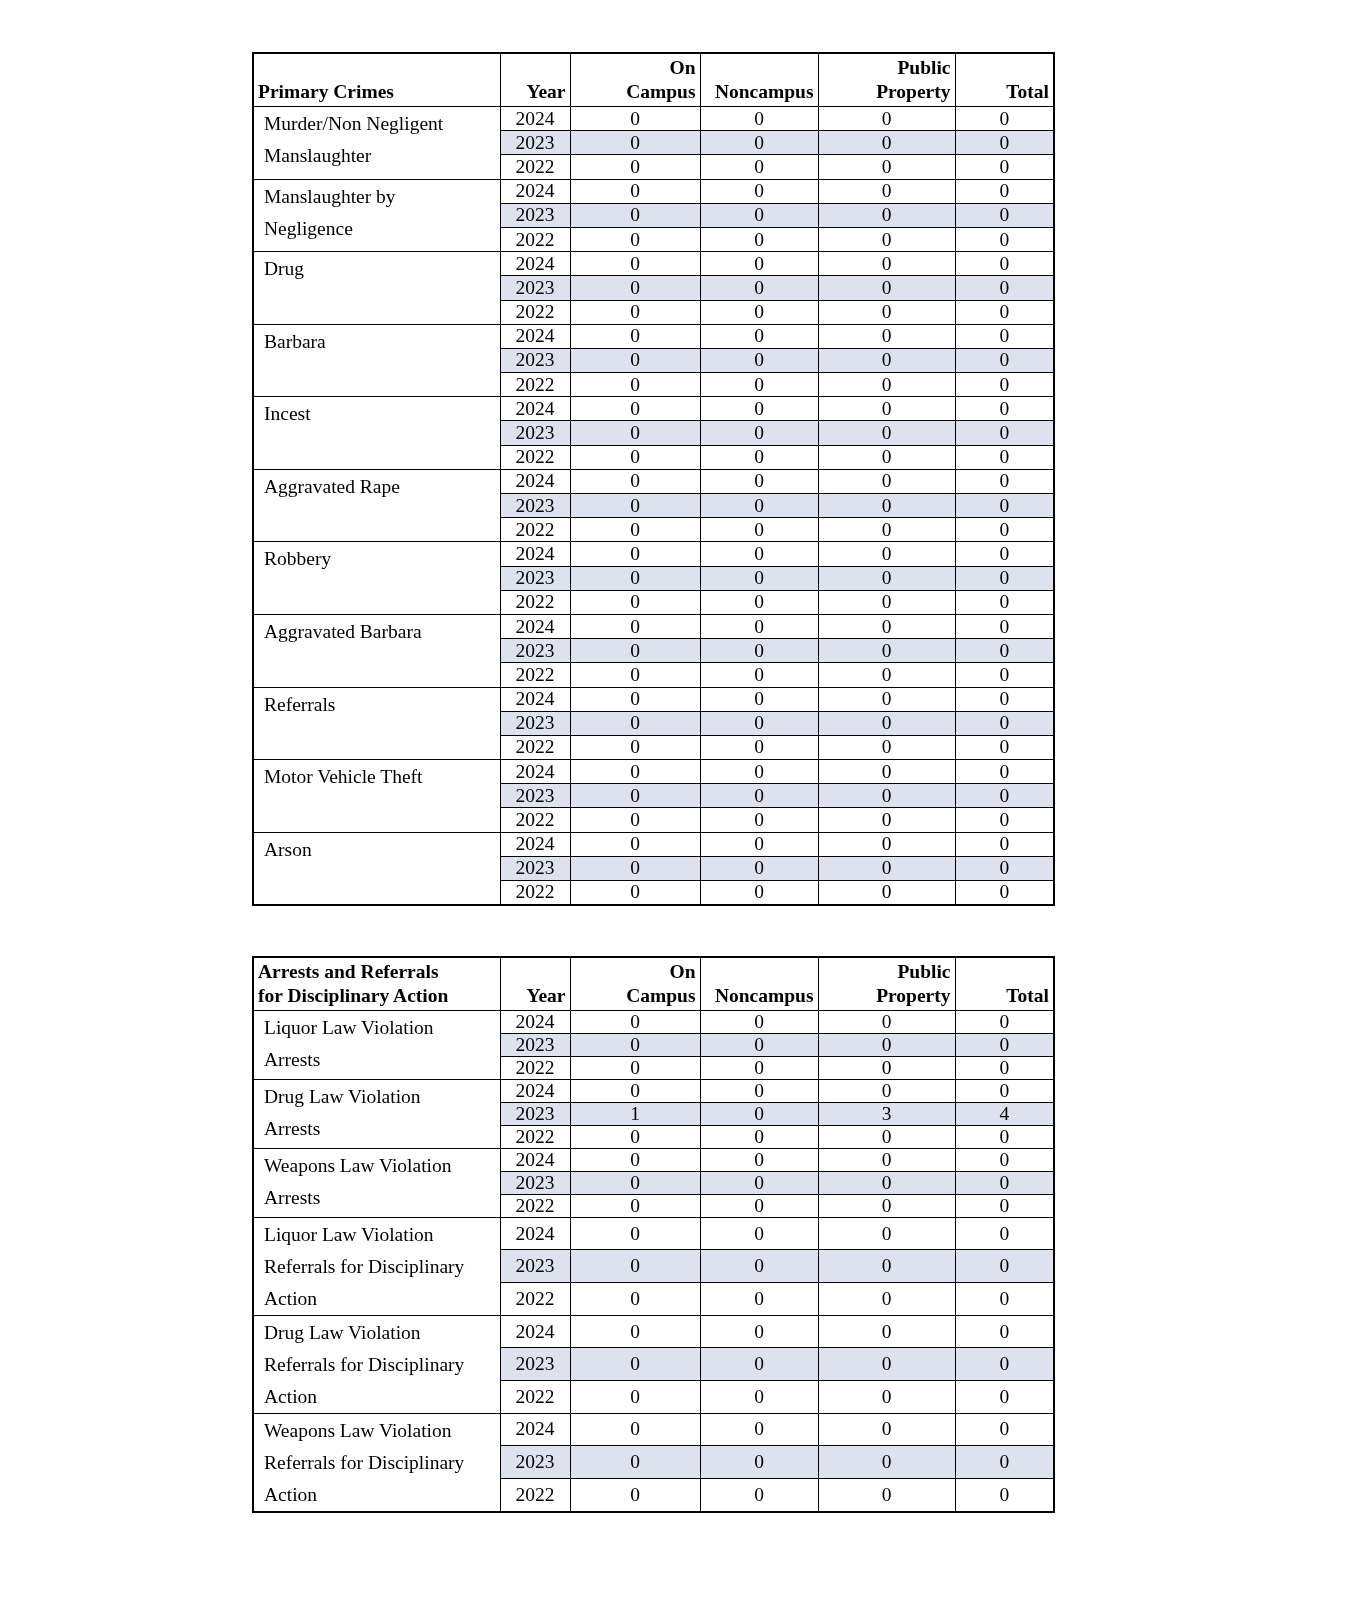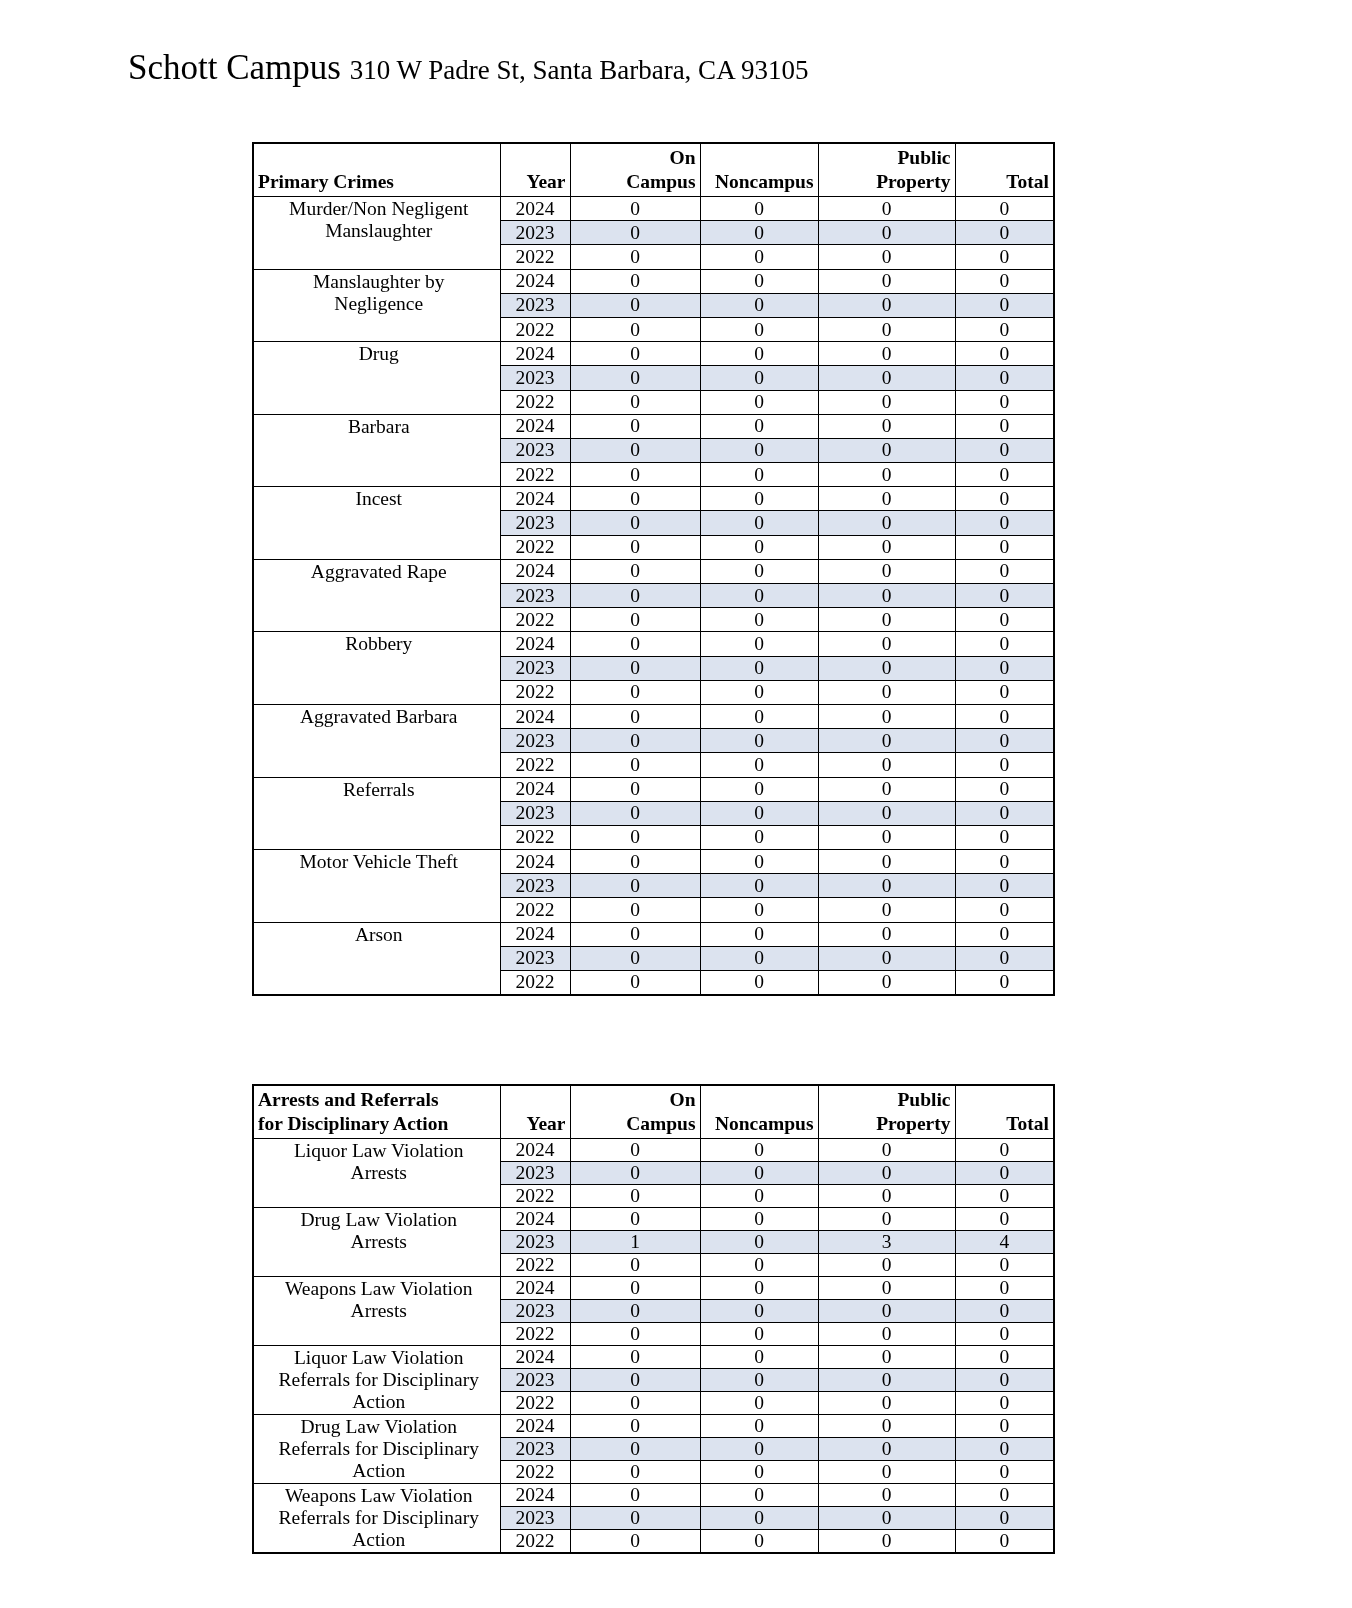--- a/index.html
+++ b/index.html
@@ -28,21 +28,21 @@
   }
   table.stats-table {
     border-collapse: collapse;
     table-layout: fixed;
     width: 801px;
     margin-left: 252px;
     border: 2px solid #000;
     font-size: 19.5px;
   }
   .t1 { margin-top: 52px; }
-  .t2 { margin-top: 88px; }
+  .t2 { margin-top: 50px; }
   .stats-table th, .stats-table td {
     border: 1px solid #000;
     box-sizing: border-box;
     overflow: hidden;
   }
   .stats-table thead th {
     font-weight: bold;
     vertical-align: bottom;
     text-align: right;
     white-space: pre-line;
@@ -54,42 +54,41 @@
     text-align: left;
   }
   .stats-table td {
     text-align: center;
     vertical-align: middle;
     padding: 0;
   }
   .t1 tr.data-row { height: 24.2px; }
   .t2 tr.data-row { height: 21px; }
   .stats-table td.crime-name {
-    text-align: center;
+    text-align: left;
     vertical-align: top;
     padding: 1px 6px 0 10px;
     white-space: pre-line;
-    line-height: 22px;
+    line-height: 32px;
     background: #ffffff;
   }
   .stats-table tr.shaded td { background: #dce3ef; }
   
   col.c-label   { width: 247px; }
   col.c-year    { width: 70px;  }
   col.c-oncamp  { width: 130px; }
   col.c-noncamp { width: 118px; }
   col.c-public  { width: 137px; }
   col.c-total   { width: 99px;  }
 </style>
 </head>
 <body>
 
 <div class="page">
 
-  <h1 class="doc-title"><span>Schott Campus</span> <span class="addr">310 W Padre St, Santa Barbara, CA 93105</span></h1>
 
   <table class="stats-table t1">
     <colgroup>
       <col class="c-label">
         <col class="c-year">
         <col class="c-oncamp">
         <col class="c-noncamp">
         <col class="c-public">
         <col class="c-total">
     </colgroup>

